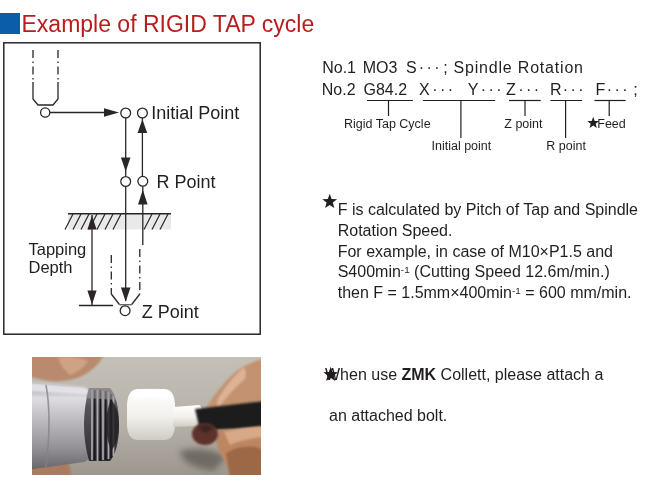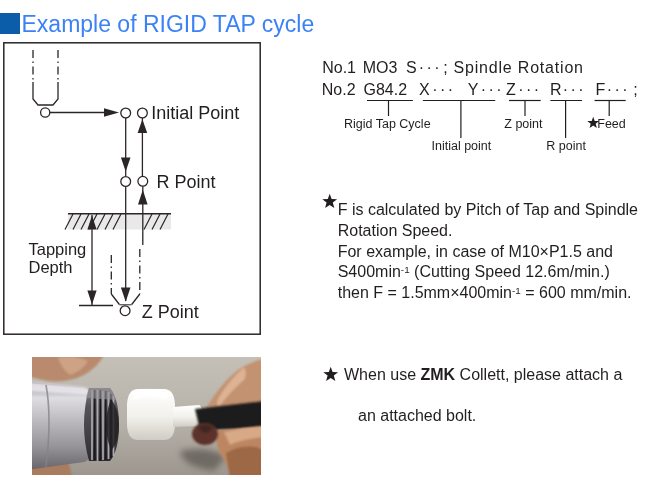--- a/index.html
+++ b/index.html
@@ -6,21 +6,21 @@
 body{width:663px;height:491px;position:relative;overflow:hidden;
 font-family:"Liberation Sans",sans-serif;color:#221e1f;}
 .abs{position:absolute;}
 sup{font-size:62%;vertical-align:baseline;position:relative;top:-0.42em;line-height:0;}
 b{font-weight:bold;}
 </style>
 </head>
 <body>
 
 <div class="abs" style="left:0px;top:13px;width:20px;height:21px;background:#0c5da9;"></div>
-<div class="abs" style="left:21.5px;top:13.2px;font-size:23px;line-height:23px;color:#3b82f6;white-space:nowrap;">Example of RIGID TAP cycle</div>
+<div class="abs" style="left:21.5px;top:13.2px;font-size:23px;line-height:23px;color:#b91c1c;white-space:nowrap;">Example of RIGID TAP cycle</div>
 
 <svg class="abs" style="left:3px;top:42px;" width="258" height="293" viewBox="0 0 258 293">
   <g stroke="#2b2528" fill="none" stroke-width="1.3">
     <rect x="0.8" y="0.8" width="256.4" height="291.4" stroke-width="1.5"></rect>
 
     <path d="M30,8 V40" stroke-dasharray="8,3.5,1.5,3.5"></path>
     <path d="M55,8 V40" stroke-dasharray="8,3.5,1.5,3.5"></path>
 
     <path d="M30,40 V57 L35,63 H50 L55,57 V40"></path>
     <circle cx="42.2" cy="70.5" r="4.6" fill="#ffffff"></circle>
@@ -213,17 +213,17 @@
   <path d="M194,96 Q208,88 224,90 L233,94 V120 H198 Z" fill="#9c6844" filter="url(#blur1)"></path>
 
   <ellipse cx="173" cy="77" rx="13" ry="11" fill="#5d3129" filter="url(#blur1)"></ellipse>
   <path d="M166,70 Q173,66 181,70 Q178,75 172,76 Z" fill="#3d2620" filter="url(#blur1)"></path>
 </svg>
 
 <svg class="abs" style="left:322.6px;top:367px;" width="16" height="16" viewBox="0 0 16 16">
   <polygon fill="#221e1f" points="7.7,-0.2 9.6,4.9 15.1,5.2 10.8,8.6 12.3,13.9 7.7,10.9 3.1,13.9 4.6,8.6 0.3,5.2 5.8,4.9"></polygon>
 </svg>
 
-<div class="abs" style="left:344px;top:365.4px;width:320px;font-size:16px;line-height:20.3px;">
+<div class="abs" style="left:325px;top:365.4px;width:320px;font-size:16px;line-height:20.3px;">
 When use <b>ZMK</b> Collett, please attach a<br>
 <br>
-<span style="margin-left:14px">an attached bolt.</span>
+<span style="margin-left:4px">an attached bolt.</span>
 </div>
 
 </body></html>

